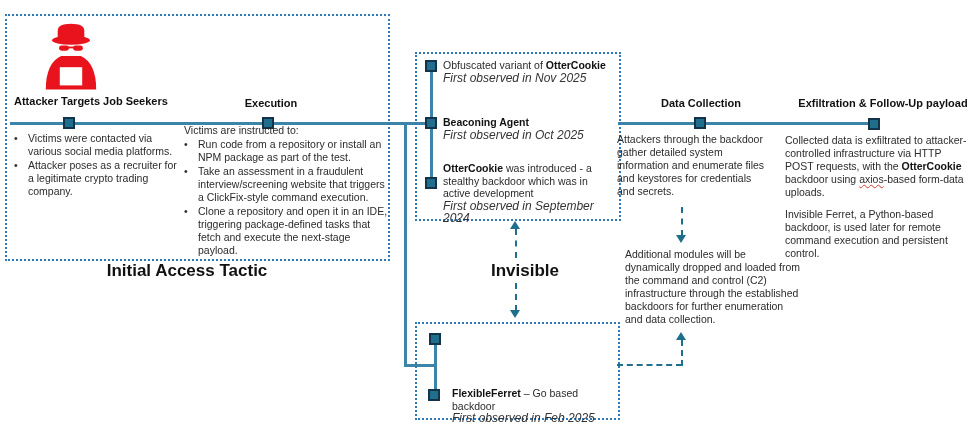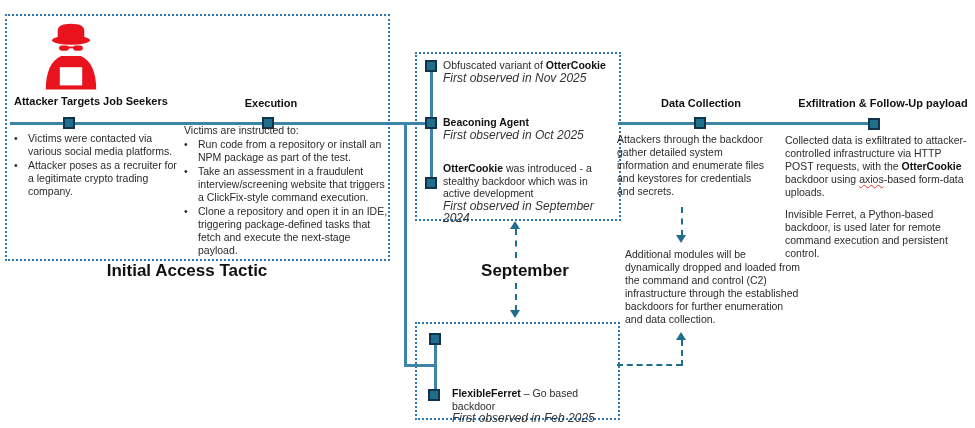--- a/index.html
+++ b/index.html
@@ -99,21 +99,21 @@
       <span class="bullet">•</span>
       <span class="txt">Take an assessment in a fraudulent interview/screening website that triggers a ClickFix-style command execution.</span>
     </div>
     <div class="bl-row">
       <span class="bullet">•</span>
       <span class="txt">Clone a repository and open it in an IDE, triggering package-defined tasks that fetch and execute the next-stage payload.</span>
     </div>
   </div>
 
   <div class="bigtitle" style="left:177px;top:261px;">Initial Access Tactic</div>
-  <div class="bigtitle" style="left:515px;top:261px;">September</div>
+  <div class="bigtitle" style="left:515px;top:261px;">Invisible</div>
 
   <div class="entry" style="left:443px;top:59px;width:172px;">
     <div><span>Obfuscated variant of </span><span class="b">OtterCookie</span><span></span></div>
     <div class="date">First observed in Nov 2025</div>
   </div>
   <div class="entry" style="left:443px;top:116px;width:172px;">
     <div><span></span><span class="b">Beaconing Agent</span><span></span></div>
     <div class="date">First observed in Oct 2025</div>
   </div>
   <div class="entry" style="left:443px;top:162px;width:174px;">

